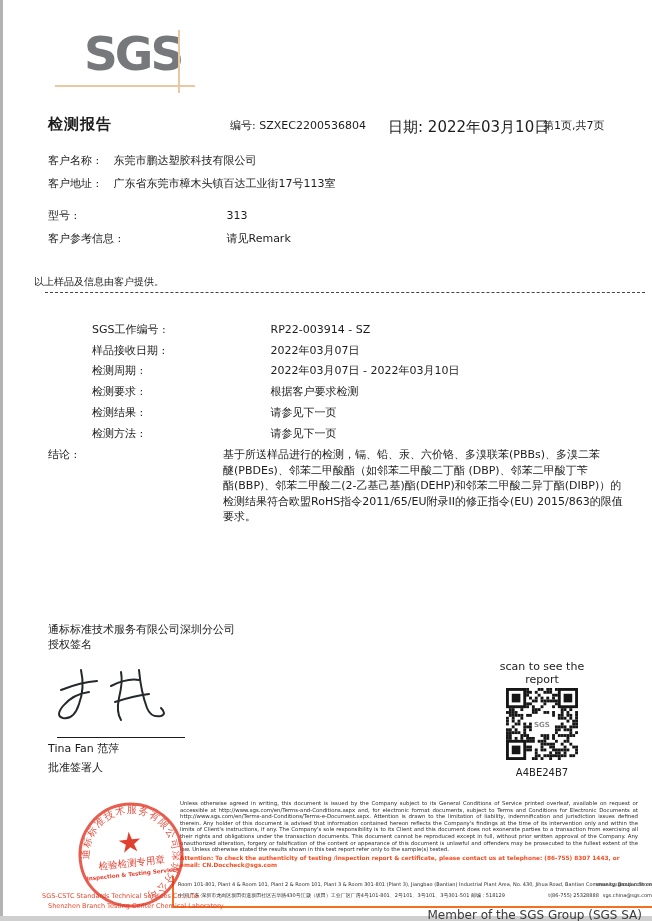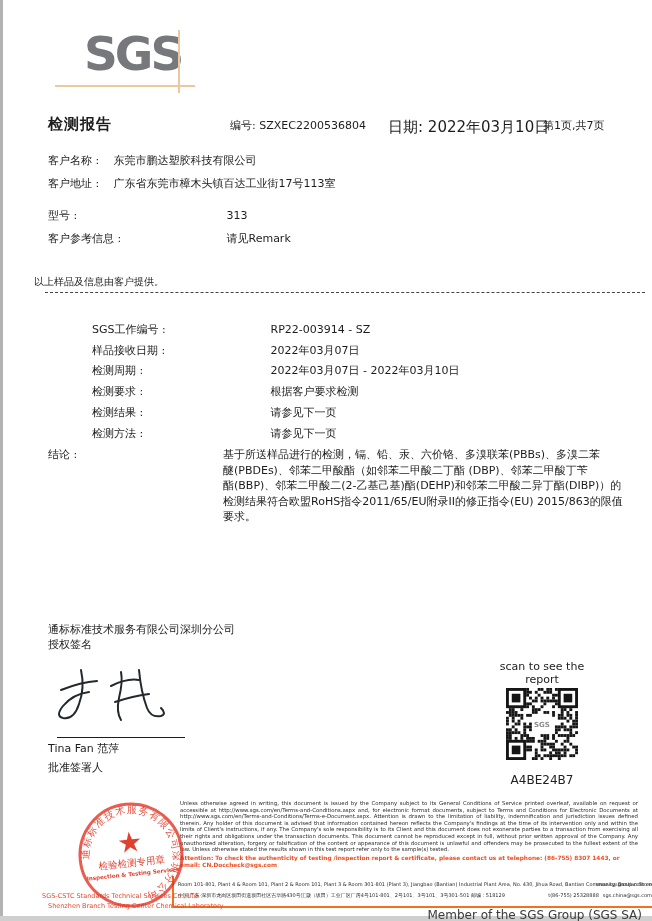--- a/index.html
+++ b/index.html
@@ -38,21 +38,21 @@
   .sig-company{position:absolute;left:48px;top:622px;font-size:11px;line-height:15px;}
   .sig-svg{position:absolute;left:55px;top:660px;}
   .sig-line{position:absolute;left:57px;top:737px;width:128px;border-top:1.5px solid #1c1c1c;}
   .sig-name{position:absolute;left:48px;top:741px;font-size:11px;}
   .sig-role{position:absolute;left:48px;top:760px;font-size:11px;text-align:center;}
 
   
   .qr-wrap{position:absolute;left:498px;top:660px;width:88px;text-align:center;}
   .qr-caption{font-size:11px;color:#222;}
   .qr-code-box{margin:2px auto 0;width:72px;height:72px;position:relative;}
-  .qr-id{font-size:12px;color:#222;margin-top:13px;}
+  .qr-id{font-size:10px;color:#222;margin-top:7px;}
 
   
   .stamp{position:absolute;left:76px;top:800px;width:110px;height:110px;transform:rotate(-6deg);
          opacity:0.92;z-index:3;}
 
   
   .red-co-1{position:absolute;left:42px;top:892px;font-size:6.5px;color:#e8492f;white-space:nowrap;z-index:2;}
   .red-co-2{position:absolute;left:48px;top:902px;font-size:6.5px;color:#e8492f;white-space:nowrap;z-index:2;}
   .disclaimer{position:absolute;left:180px;top:800px;width:458px;font-size:5.4px;line-height:6.6px;
               text-align:justify;color:#2b2b2b;}

